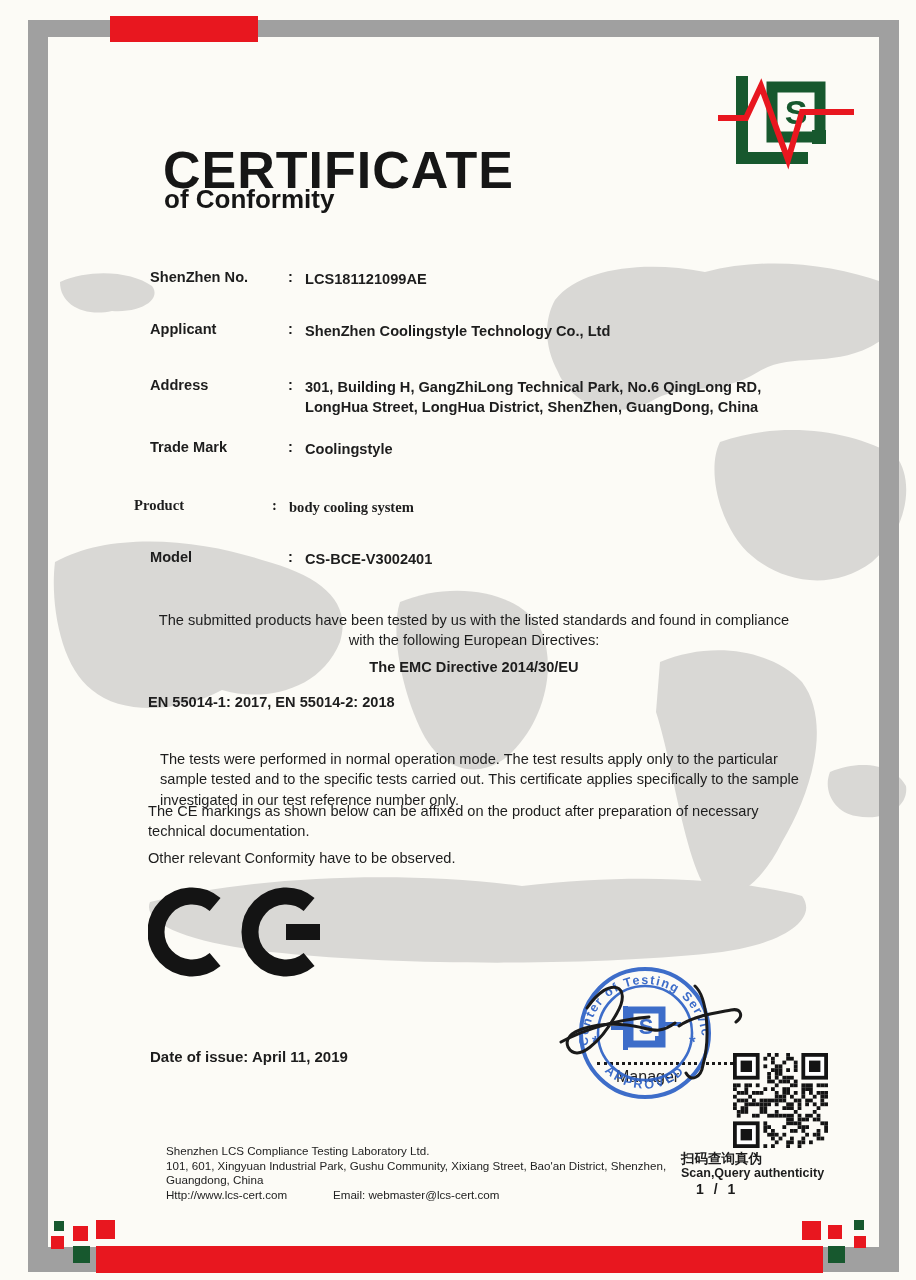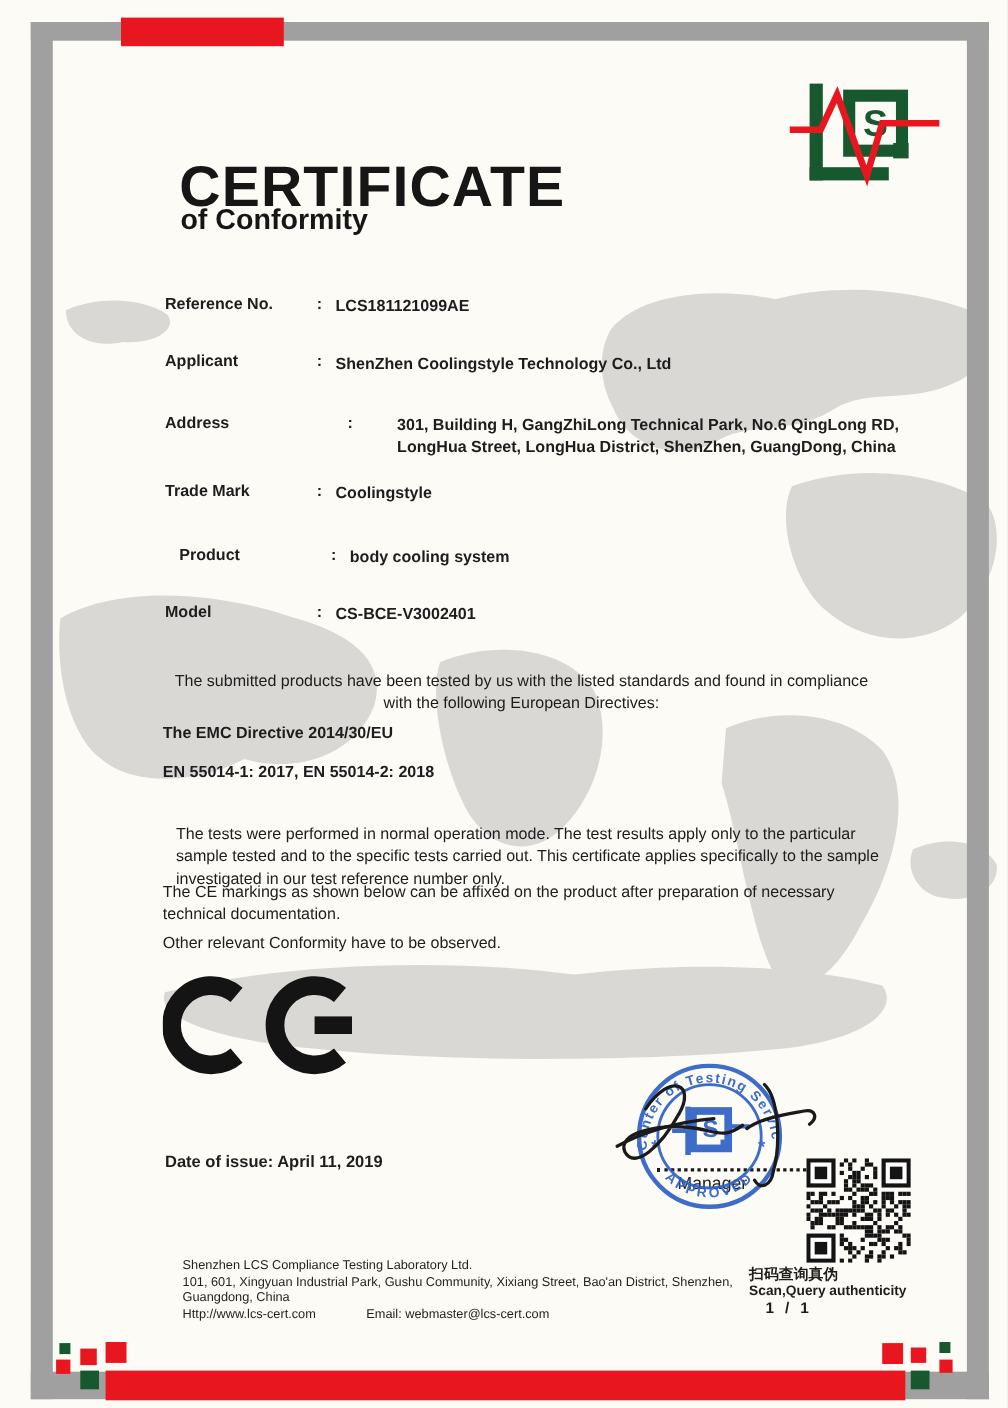--- a/index.html
+++ b/index.html
@@ -77,52 +77,52 @@
     <rect x="56" y="15" width="48" height="50" fill="none" stroke="#17582e" stroke-width="11"></rect>
     <rect x="96" y="58" width="14" height="14" fill="#17582e"></rect>
     <text x="80" y="52" text-anchor="middle" font-size="34" font-weight="bold" fill="#17582e">S</text>
     <polyline points="2,46 30,46 45,14 72,88 86,40 138,40" fill="none" stroke="#e8171f" stroke-width="6"></polyline>
   </svg>
 
   <div class="abs content title1" style="left:163px;top:140px;">CERTIFICATE</div>
   <div class="abs content title2" style="left:164px;top:184px;">of Conformity</div>
 
   <div class="abs content fieldrow" style="left:150px;top:269px;">
-    <span class="flabel">Reference No.</span>
+    <span class="flabel">ShenZhen No.</span>
     <span class="fcolon">:</span>
     <span class="fvalue">LCS181121099AE</span>
   </div>
   <div class="abs content fieldrow" style="left:150px;top:321px;">
     <span class="flabel">Applicant</span>
     <span class="fcolon">:</span>
     <span class="fvalue">ShenZhen Coolingstyle Technology Co., Ltd</span>
   </div>
-  <div class="abs content fieldrow" style="left:150px;top:377px;gap:28px;">
+  <div class="abs content fieldrow" style="left:150px;top:377px;">
     <span class="flabel">Address</span>
     <span class="fcolon">:</span>
     <span class="fvalue">301, Building H, GangZhiLong Technical Park, No.6 QingLong RD, LongHua Street, LongHua District, ShenZhen, GuangDong, China</span>
   </div>
   <div class="abs content fieldrow" style="left:150px;top:439px;justify-content:space-between;">
     <span class="flabel">Trade Mark</span>
     <span class="fcolon">:</span>
     <span class="fvalue">Coolingstyle</span>
   </div>
-  <div class="abs content fieldrow" style="left:163px;top:497px;">
+  <div class="abs content fieldrow" style="left:134px;top:497px;font-family:Liberation Serif, serif;">
     <span class="flabel">Product</span>
     <span class="fcolon">:</span>
     <span class="fvalue">body cooling system</span>
   </div>
   <div class="abs content fieldrow" style="left:150px;top:549px;justify-content:center;">
     <span class="flabel">Model</span>
     <span class="fcolon">:</span>
     <span class="fvalue">CS-BCE-V3002401</span>
   </div>
 
   <div class="abs content para" style="left:148px;top:610px;text-align:center;">The submitted products have been tested by us with the listed standards and found in compliance with the following European Directives:</div>
-  <div class="abs content para bold" style="left:148px;top:657px;">The EMC Directive 2014/30/EU</div>
+  <div class="abs content para bold" style="left:148px;top:657px;text-align:center;">The EMC Directive 2014/30/EU</div>
   <div class="abs content para bold" style="left:148px;top:692px;">EN 55014-1: 2017, EN 55014-2: 2018</div>
   <div class="abs content para" style="left:148px;top:749px;margin-left:12px;">The tests were performed in normal operation mode. The test results apply only to the particular sample tested and to the specific tests carried out. This certificate applies specifically to the sample investigated in our test reference number only.</div>
   <div class="abs content para" style="left:148px;top:801px;">The CE markings as shown below can be affixed on the product after preparation of necessary technical documentation.</div>
   <div class="abs content para" style="left:148px;top:848px;">Other relevant Conformity have to be observed.</div>
 
   <svg class="abs content" style="left:148px;top:886px;" width="185" height="92" viewBox="0 0 185 92" aria-label="CE">
     <path d="M 67.1,18.4 A 36,36 0 1 0 67.1,73.6" fill="none" stroke="#141414" stroke-width="17"></path>
     <path d="M 161.1,18.4 A 36,36 0 1 0 161.1,73.6" fill="none" stroke="#141414" stroke-width="17"></path>
     <rect x="138" y="38" width="34" height="16" fill="#141414"></rect>
   </svg>

